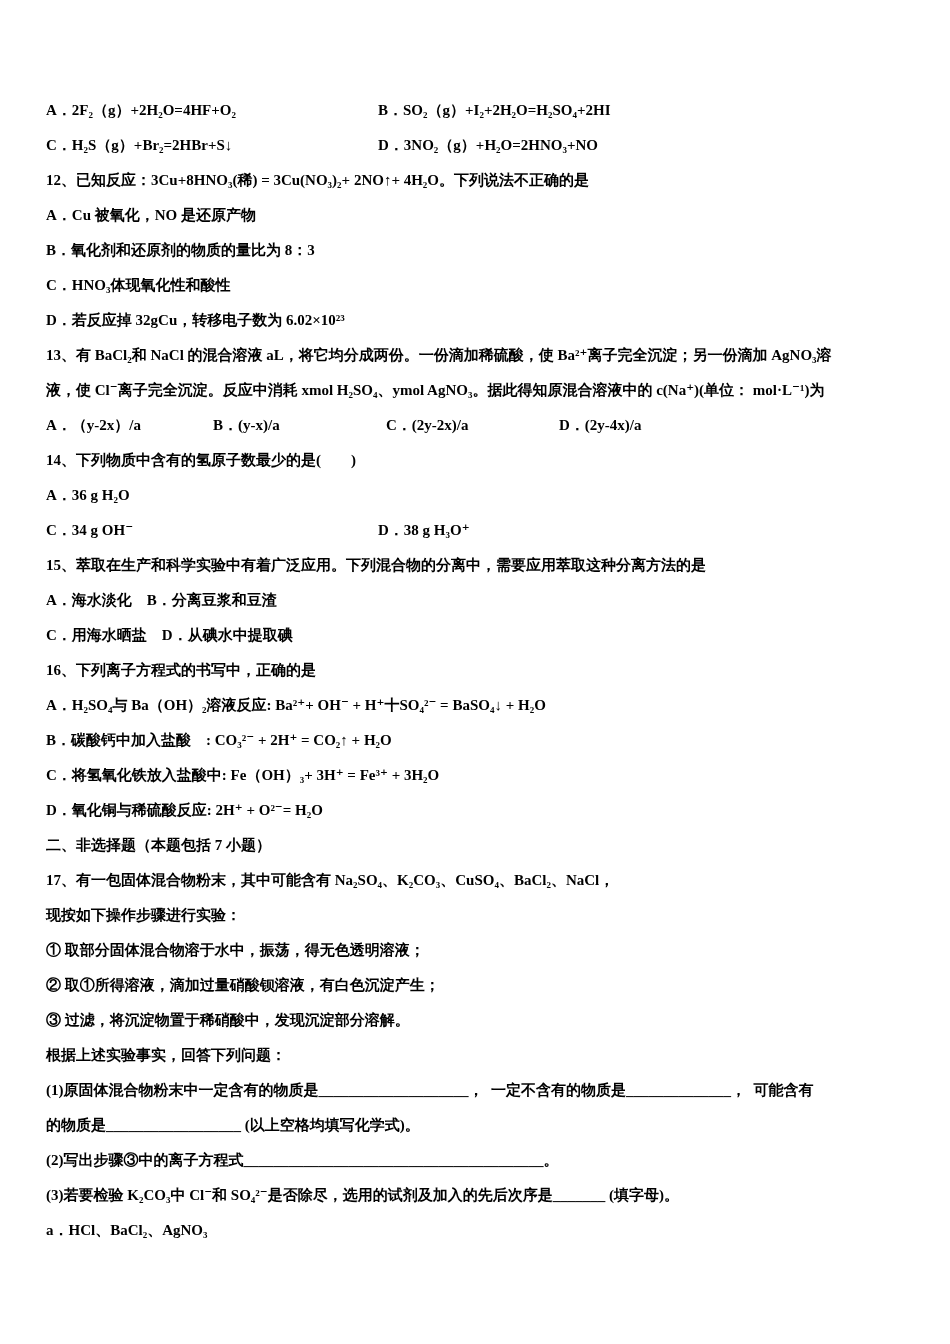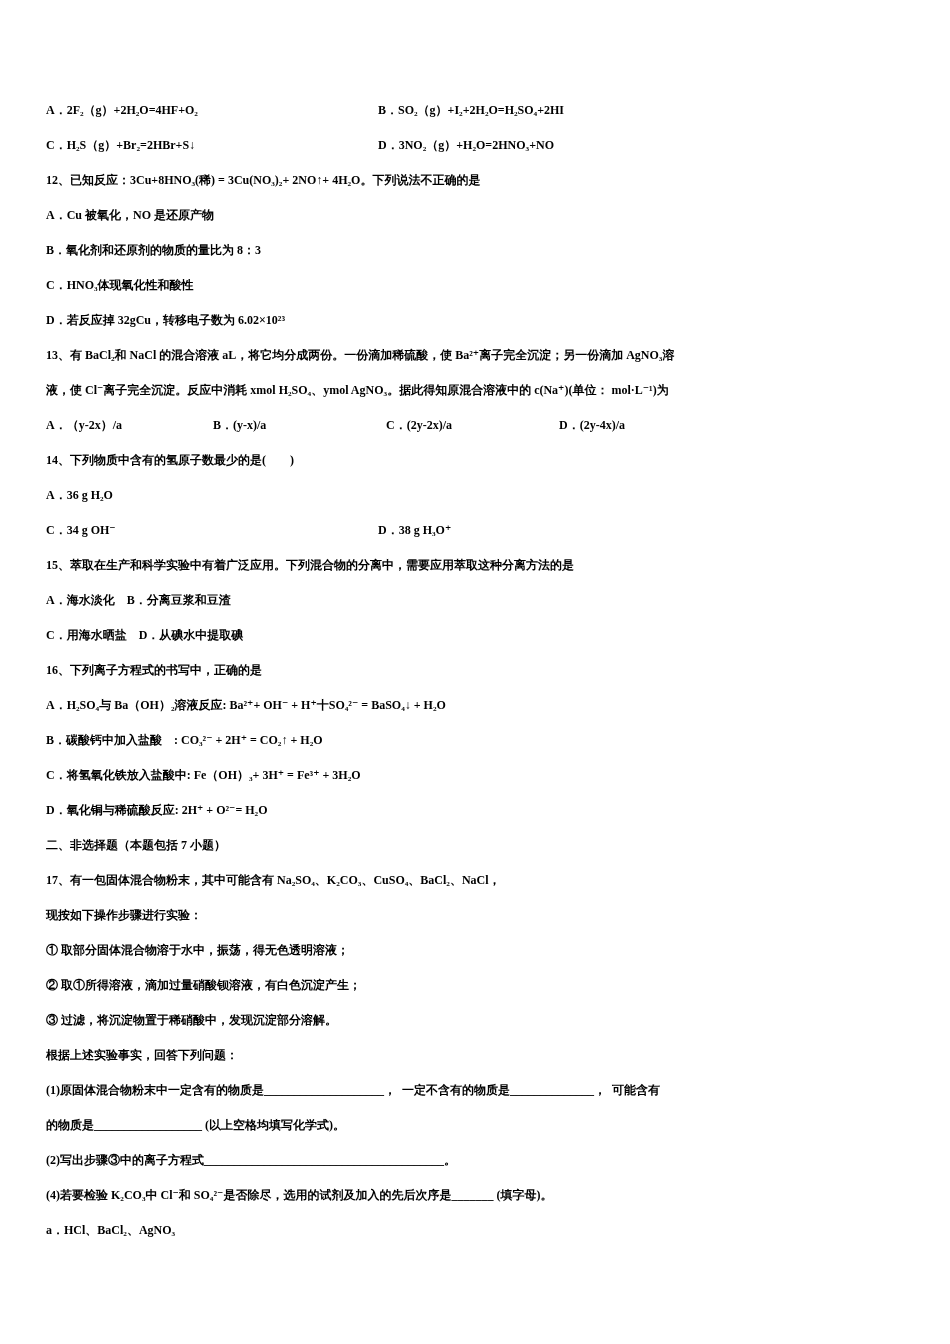--- a/index.html
+++ b/index.html
@@ -8,21 +8,21 @@
     background: #ffffff;
   }
   .page {
     position: relative;
     width: 950px;
     height: 1344px;
     background: #ffffff;
     color: #000000;
     font-family: "Liberation Serif", "DejaVu Serif", serif;
     font-weight: bold;
-    font-size: 12px;
+    font-size: 15px;
     box-sizing: border-box;
     padding: 93px 4px 0 46px;
     overflow: hidden;
   }
   .line {
     height: 35px;
     line-height: 35px;
     white-space: pre-wrap;
     overflow: visible;
   }
@@ -97,16 +97,16 @@
 
   <div class="line">17、有一包固体混合物粉末，其中可能含有 Na₂SO₄、K₂CO₃、CuSO₄、BaCl₂、NaCl，</div>
   <div class="line">现按如下操作步骤进行实验：</div>
   <div class="line">① 取部分固体混合物溶于水中，振荡，得无色透明溶液；</div>
   <div class="line">② 取①所得溶液，滴加过量硝酸钡溶液，有白色沉淀产生；</div>
   <div class="line">③ 过滤，将沉淀物置于稀硝酸中，发现沉淀部分溶解。</div>
   <div class="line">根据上述实验事实，回答下列问题：</div>
   <div class="line">(1)原固体混合物粉末中一定含有的物质是____________________，  一定不含有的物质是______________，  可能含有</div>
   <div class="line">的物质是__________________ (以上空格均填写化学式)。</div>
   <div class="line">(2)写出步骤③中的离子方程式________________________________________。</div>
-  <div class="line">(4)若要检验 K₂CO₃中 Cl⁻和 SO₄²⁻是否除尽，选用的试剂及加入的先后次序是_______ (填字母)。</div>
+  <div class="line">(3)若要检验 K₂CO₃中 Cl⁻和 SO₄²⁻是否除尽，选用的试剂及加入的先后次序是_______ (填字母)。</div>
   <div class="line">a．HCl、BaCl₂、AgNO₃</div>
 
 </div>
 
 </body></html>

